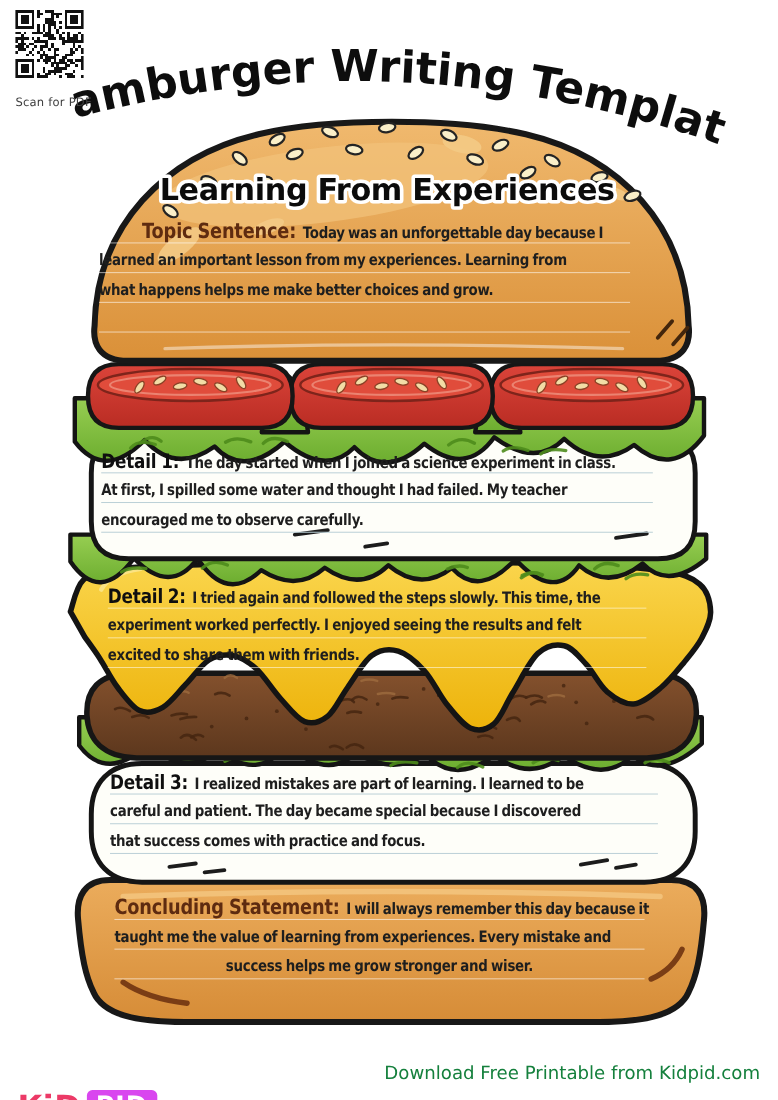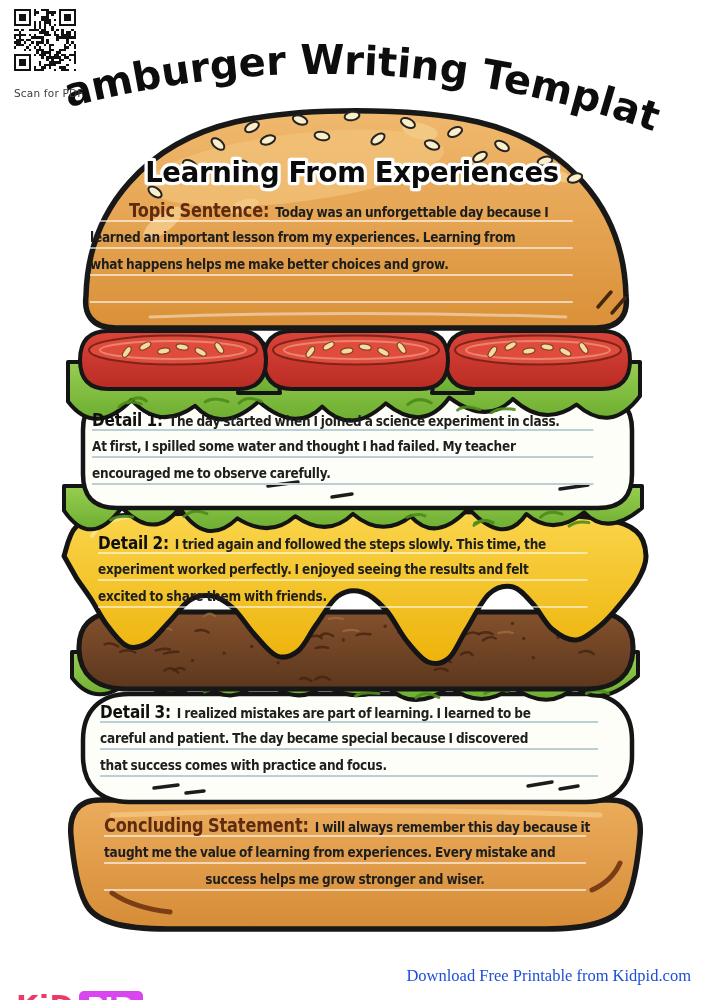--- a/index.html
+++ b/index.html
@@ -35,21 +35,21 @@
   
   #qr-wrap{position:absolute;left:14px;top:9px;width:78px;}
   #qr{display:block;}
   #qr-caption{font-size:10.5px;color:#3e3e3e;margin-top:16px;letter-spacing:.2px;white-space:nowrap;}
 
   
   #logo{position:absolute;left:16px;top:951px;display:flex;align-items:center;margin-top:38px;}
   #logo-kid{font-size:29px;font-weight:800;color:#ec3a67;letter-spacing:.5px;}
   #logo-pid{margin-left:5px;background:#d946ef;color:#ffffff;font-size:23px;font-weight:800;
             padding:2px 8px 3px;border-radius:5px;letter-spacing:1px;}
-  #download-text{position:absolute;right:16px;top:966px;font-size:16.5px;color:#1d4ed8;font-family:Liberation Serif, serif;}
+  #download-text{position:absolute;right:16px;top:966px;font-size:16.5px;color:#15803d;}
 </style>
 </head>
 <body>
 
 <div id="page">
 
   <svg id="burger" width="707" height="1000" viewBox="0 0 707 1000" xmlns="http://www.w3.org/2000/svg">
     <defs>
       <linearGradient id="gBunTop" x1="0" y1="0" x2="0" y2="1">
         <stop offset="0" stop-color="#f0b96e"></stop>

